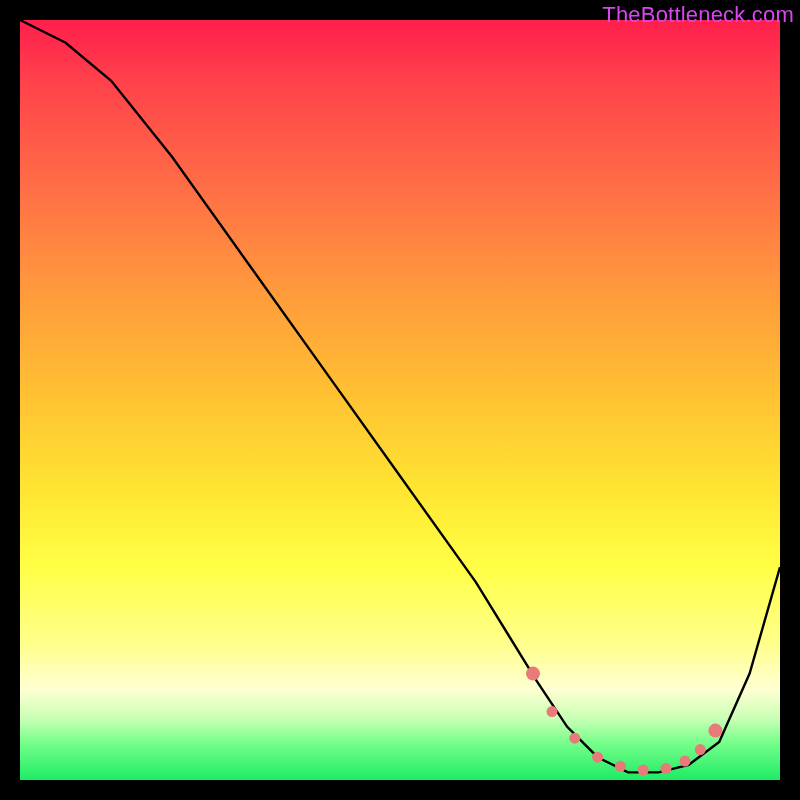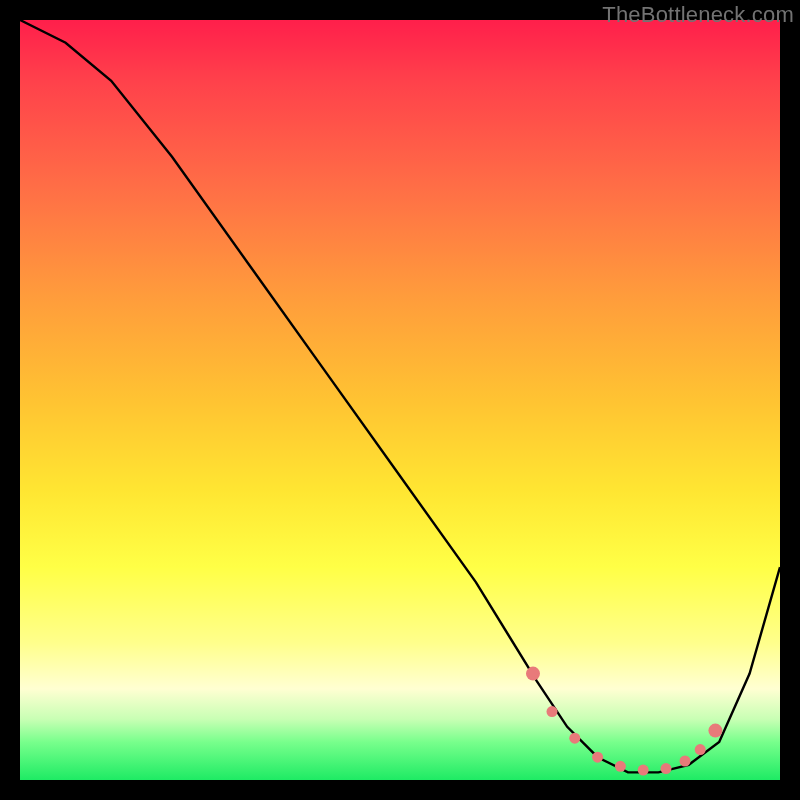--- a/index.html
+++ b/index.html
@@ -45,21 +45,21 @@
     position: absolute;
     left: 0;
     top: 0;
     width: 760px;
     height: 760px;
   }
   .watermark {
     position: absolute;
     top: 2px;
     right: 6px;
-    color: #737373;
+    color: #d946ef;
     font-size: 22px;
     font-weight: 500;
     letter-spacing: 0.2px;
     user-select: none;
     text-align: right;
   }
 </style>
 </head>
 <body>
 

